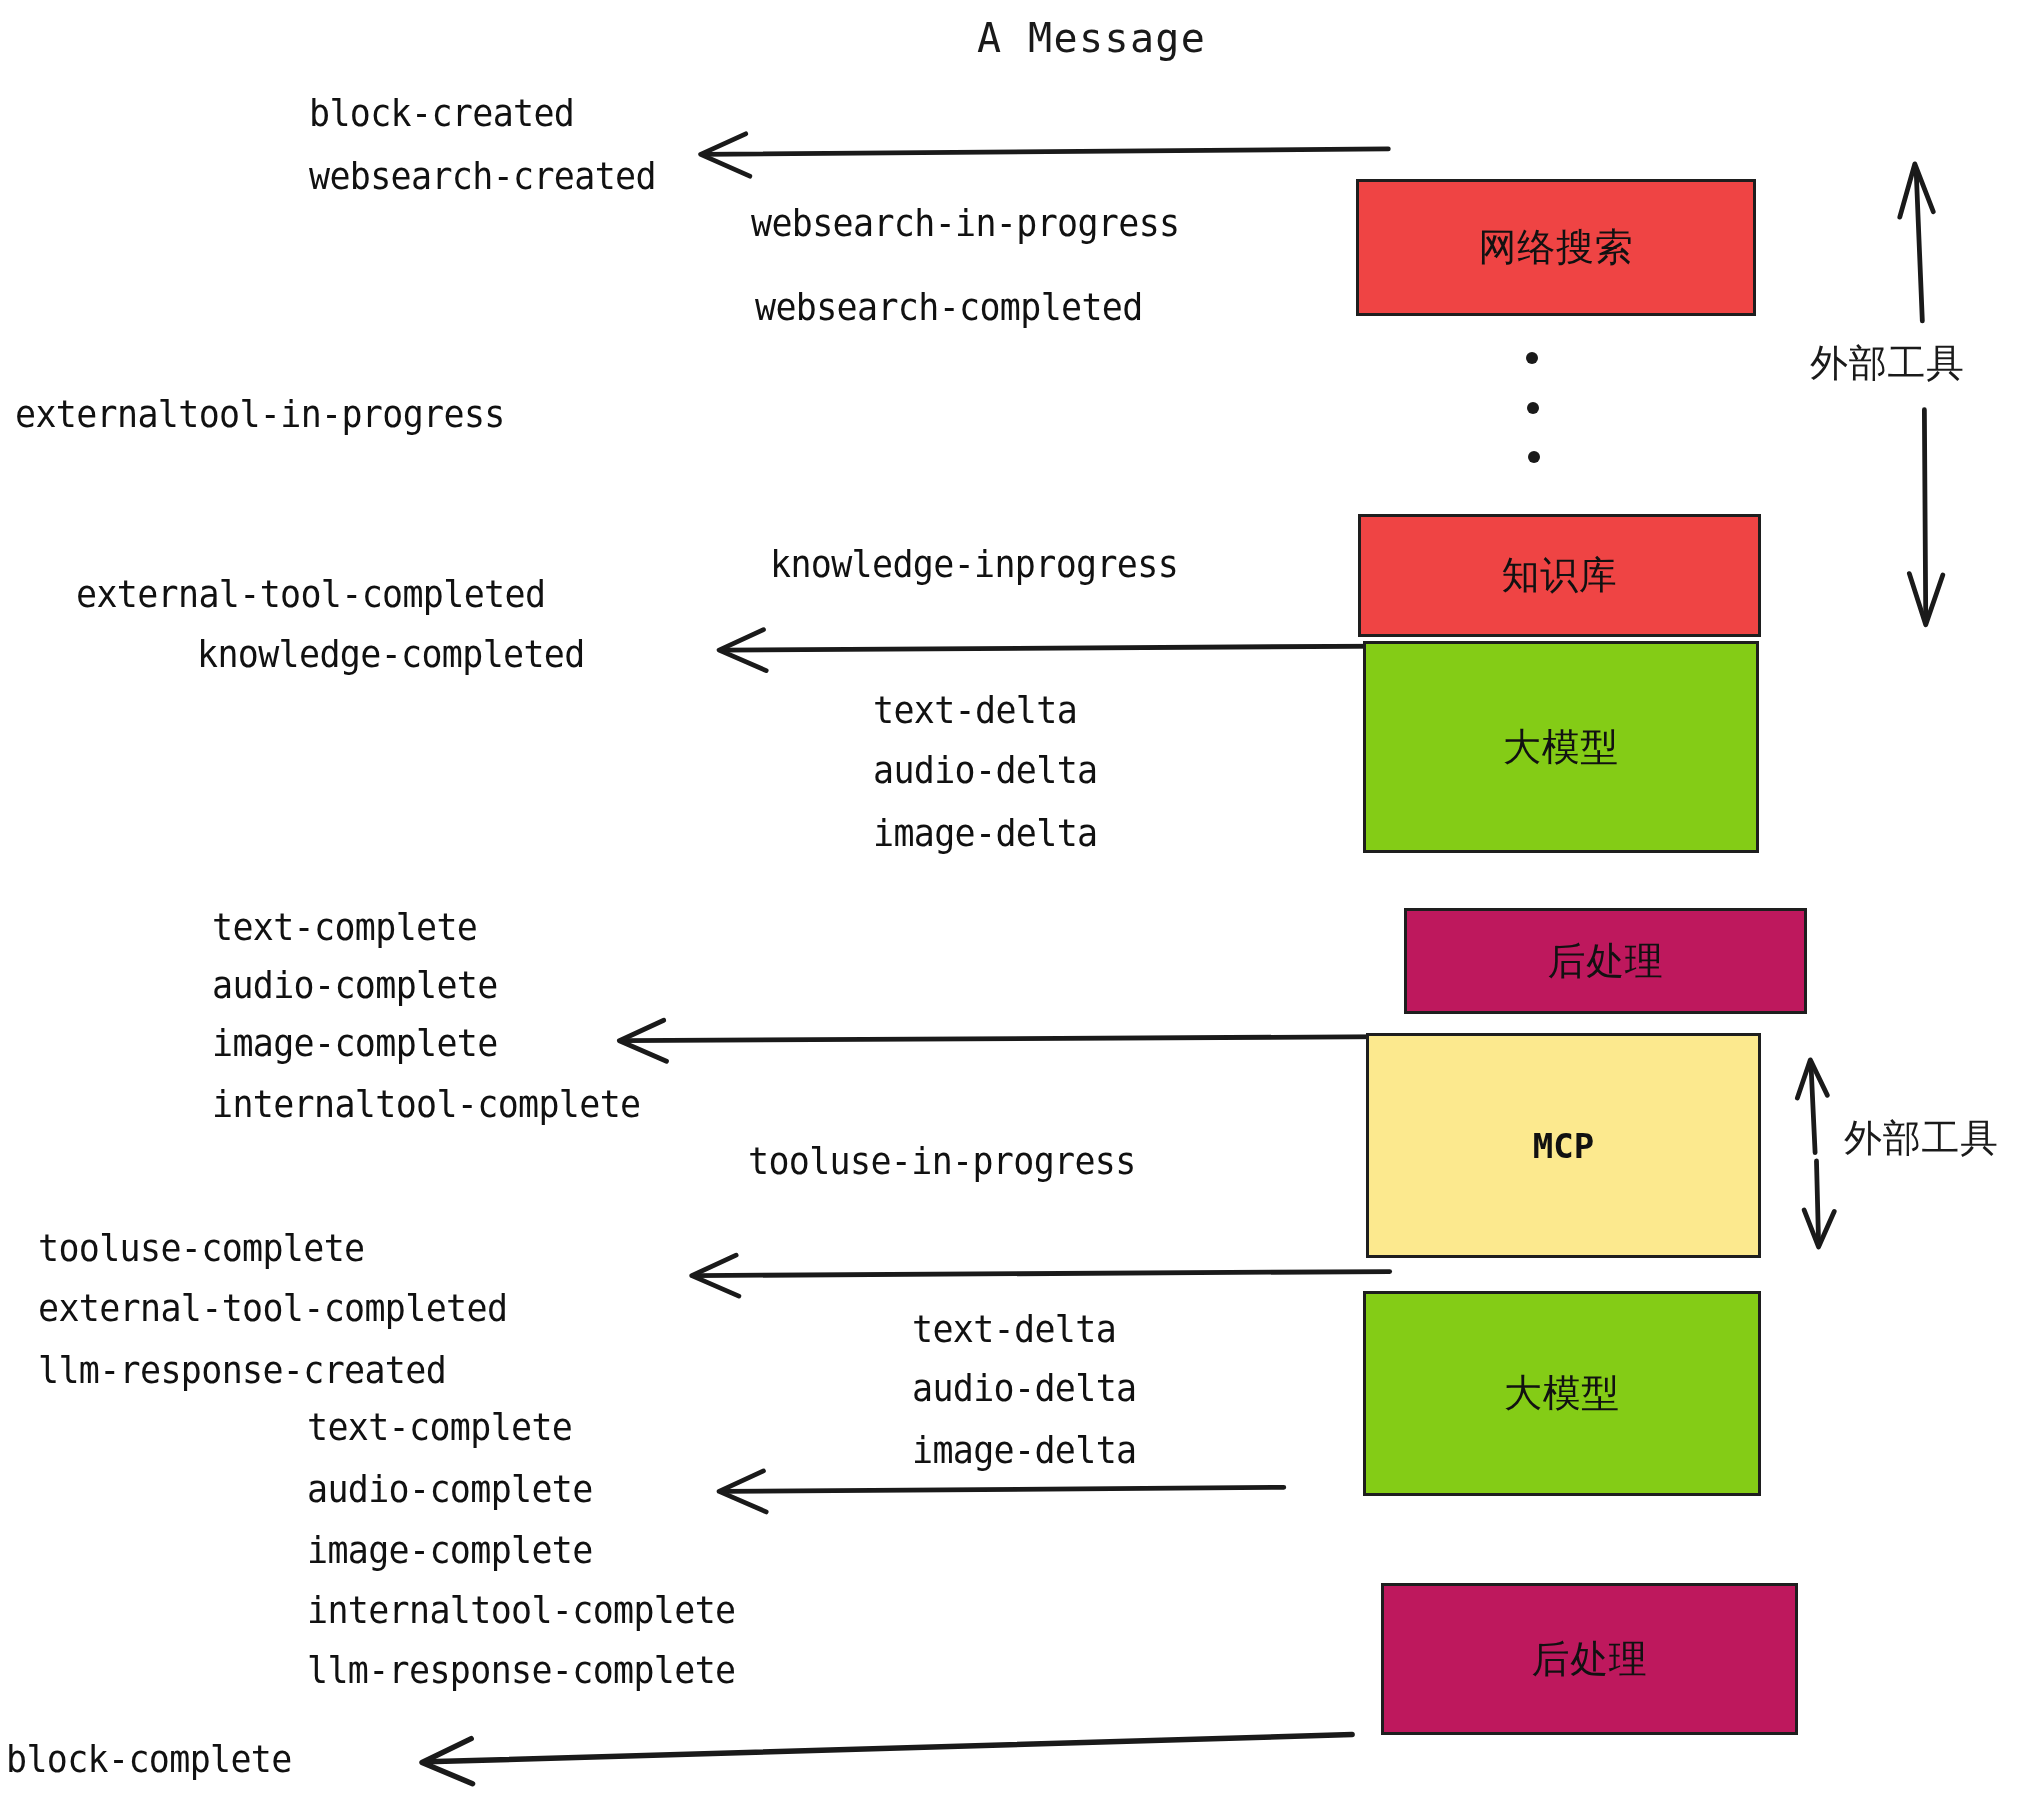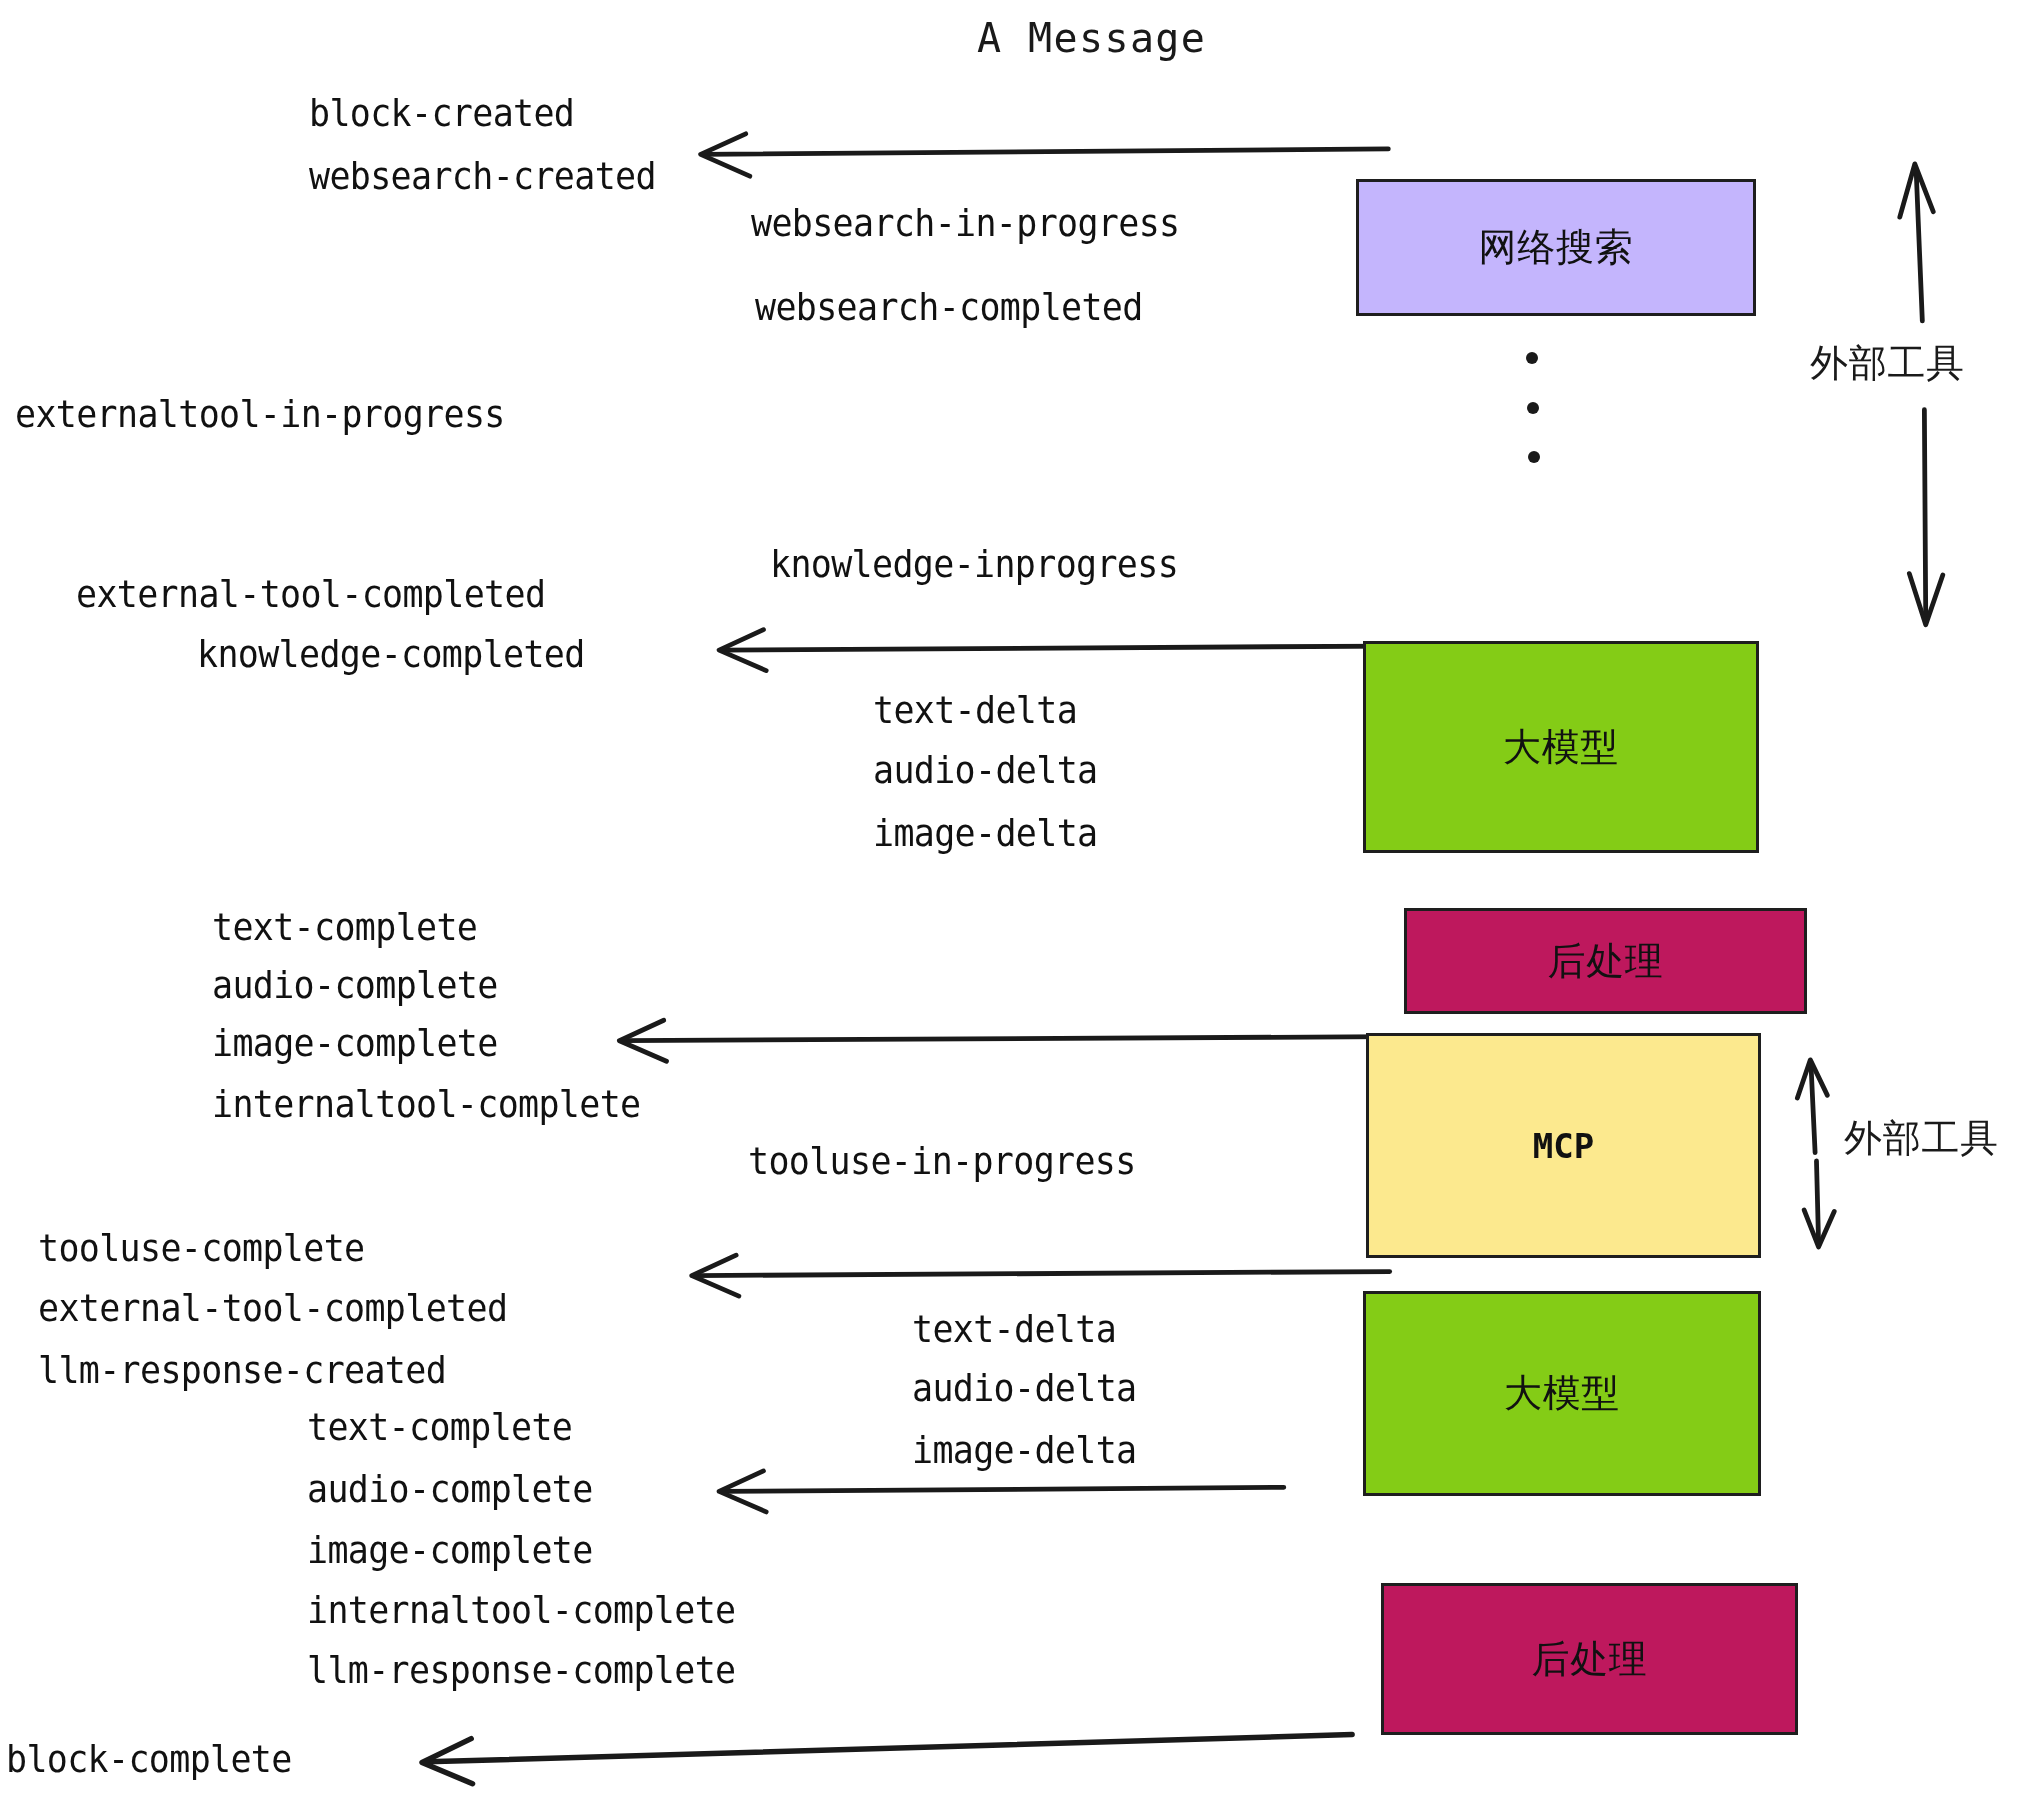--- a/index.html
+++ b/index.html
@@ -45,21 +45,21 @@
     box-sizing: border-box;
     border: 3.4px solid #1e1e1e;
     display: flex;
     align-items: center;
     justify-content: center;
     font-family: "DejaVu Sans", "Liberation Sans", sans-serif;
     font-size: 38px;
     color: #111111;
     letter-spacing: 0.7px;
   }
-  .box.pink  { background: #c4b5fd; }
+  .box.pink  { background: #ef4444; }
   .box.green { background: #84cc16; }
   .box.yellow{ background: #FCE98E; }
   .box.white { background: #be185d; margin-left: 30px; }
   .box.mcp {
     font-family: "DejaVu Sans Mono", "Liberation Mono", monospace;
     font-size: 34px;
     font-weight: bold;
     letter-spacing: 0px;
   }
 
@@ -143,20 +143,23 @@
       <polyline points="2632,1608 2651,1552 2676,1604" fill="none" stroke="#1a1a1a" stroke-width="7" stroke-linecap="round" stroke-linejoin="round"></polyline>
       <line x1="2660" y1="1700" x2="2663" y2="1818" stroke="#1a1a1a" stroke-width="7" stroke-linecap="round"></line>
       <polyline points="2642,1772 2663,1826 2686,1774" fill="none" stroke="#1a1a1a" stroke-width="7" stroke-linecap="round" stroke-linejoin="round"></polyline>
     </g>
   </svg>
 
   <div class="box pink" style="left:1356px; top:179px; width:400px; height:137px;">
     <span>网络搜索</span>
   </div>
 
+  <div class="box pink" style="left:1358px; top:514px; width:403px; height:123px;">
+    <span>知识库</span>
+  </div>
 
   <div class="box green" style="left:1363px; top:641px; width:396px; height:212px;">
     <span>大模型</span>
   </div>
 
   <div class="box white" style="left:1374px; top:908px; width:403px; height:106px;">
     <span>后处理</span>
   </div>
 
   <div class="box yellow mcp" style="left:1366px; top:1033px; width:395px; height:225px;">

